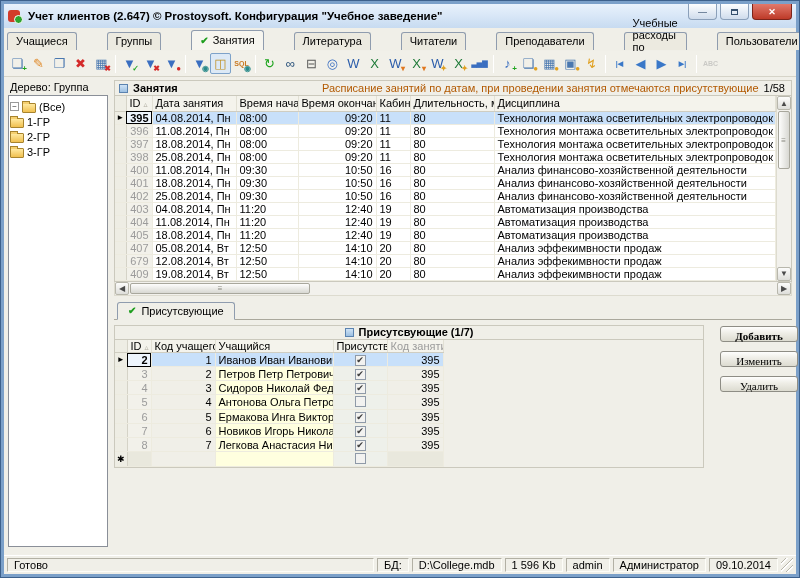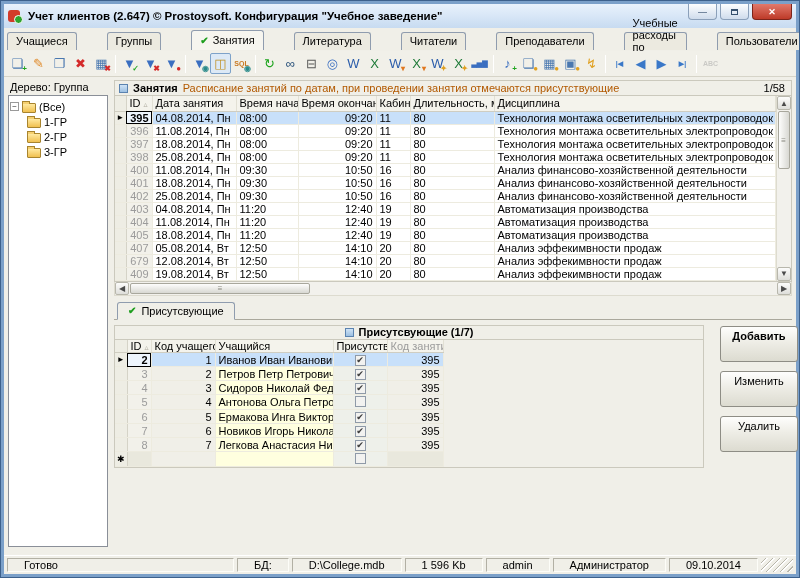--- a/index.html
+++ b/index.html
@@ -67,37 +67,37 @@
   .tb-glyph { line-height:1; }
   .tb-glyph.small { font-size:7px; font-weight:bold; letter-spacing:0; }
   .tb-badge { position:absolute; right:0px; bottom:0px; font-size:8px; font-weight:bold; line-height:1; }
   .tb-sep { width:1px; height:18px; background:#c2c0b4; border-right:1px solid #fff; margin:0 3px; }
   
   .client { flex:1; display:flex; padding:3px 4px 8px 4px; min-height:0; }
   .left-panel { width:100px; flex:0 0 100px; display:flex; flex-direction:column; }
   .tree-label { height:15px; padding:1px 2px; }
   .tree-box { flex:1; background:#fff; border:1px solid #8a8f98; padding:3px 1px; overflow:hidden; }
   .tree-row { height:15px; display:flex; align-items:center; gap:3px; white-space:nowrap; }
-  .tree-row.child { padding-left:17px; }
+  .tree-row.child { }
   .expander {
     width:9px; height:9px; border:1px solid #9a9a9a; background:#fff; flex:0 0 9px;
     display:flex; align-items:center; justify-content:center; font-size:8px; line-height:6px; color:#333;
   }
   .folder { width:14px; height:10px; background:linear-gradient(#ffe9a0,#f0c050); border:1px solid #a8842e; border-radius:1px; position:relative; flex:0 0 14px; margin-top:2px; }
   .folder::before { content:""; position:absolute; top:-3px; left:-1px; width:6px; height:2px; background:#f5d070; border:1px solid #a8842e; border-bottom:none; }
   .splitter { width:6px; flex:0 0 6px; }
   .right-panel { flex:1; display:flex; flex-direction:column; min-width:0; }
   
   .group-header {
     height:15px; flex:0 0 15px; background:#f0efe8; border:1px solid #cbc9bd; border-bottom:none;
     display:flex; align-items:center; gap:5px; padding:0 4px;
   }
   .gh-icon { width:9px; height:9px; border:1px solid #5b83b0; background:linear-gradient(#cfe3f6,#9dc0e2); flex:0 0 9px; }
   .gh-title { font-weight:bold; }
-  .gh-desc { flex:1; text-align:left; color:#b25900; white-space:nowrap; overflow:hidden; }
+  .gh-desc { flex:1; text-align:right; color:#b25900; white-space:nowrap; overflow:hidden; }
   .gh-count { padding-right:2px; }
   
   .lessons-wrap { display:flex; border:1px solid #cbc9bd; background:#fff; flex:0 0 auto; }
   table { border-collapse:collapse; table-layout:fixed; }
   .lessons-table { width:100%; }
   th {
     background:#f4f3ec; font-weight:normal; text-align:left;
     border-right:1px solid #e2e0d4; border-bottom:1px solid #cfcdc1;
     height:15px; padding:0 3px; white-space:nowrap; overflow:hidden;
   }
@@ -149,33 +149,33 @@
   .c-lesson { text-align:right; }
   tr.sel td.c-name, tr.sel td.c-pres, tr.sel td.c-code, tr.sel td.c-lesson { background:#c8e0fa; }
   tr.newrow td.c-gutter { color:#000; font-size:9px; text-align:center; padding:0; }
   tr.newrow td.c-id, tr.newrow td.c-lesson { background:#e9e8dd; }
   .cb {
     width:11px; height:11px; display:inline-flex; align-items:center; justify-content:center;
     border:1px solid #8f9aa8; background:#f2f2f0; font-size:9px; line-height:1; color:#3a3a3a; margin-top:1px;
   }
   .side-buttons { margin-left:16px; display:flex; flex-direction:column; gap:9px; padding-top:1px; }
   .btn {
-    width:78px; height:36px; border:1px solid #8e8d85; border-radius:3px;
+    width:78px; height:16px; border:1px solid #8e8d85; border-radius:3px;
     background:linear-gradient(#fefefd,#eeede6 45%,#dcdbd0);
-    font-family:Liberation Sans, sans-serif; font-size:11px; text-align:center; line-height:18px;
+    font-family:Liberation Serif, serif; font-size:11px; text-align:center; line-height:18px;
   }
   .btn.primary { font-weight:bold; }
   
   .statusbar {
     height:19px; flex:0 0 19px; border-top:1px solid #fff; background:#f0efe8;
     display:flex; gap:3px; padding:2px 3px 2px 3px; align-items:stretch;
   }
   .seg {
     border:1px solid; border-color:#b2b0a4 #fdfdf8 #fdfdf8 #b2b0a4;
-    padding:0 16px; display:flex; align-items:center; white-space:nowrap; background:#f0efe8;
+    padding:0 6px; display:flex; align-items:center; white-space:nowrap; background:#f0efe8;
   }
   .seg.grow { flex:1; }
   .grip { width:12px; border:none; background:
     repeating-linear-gradient(135deg, transparent 0 3px, #b8b6aa 3px 4px, #fff 4px 5px); }
 </style>
 </head>
 <body>
 
 <div class="window">
 

